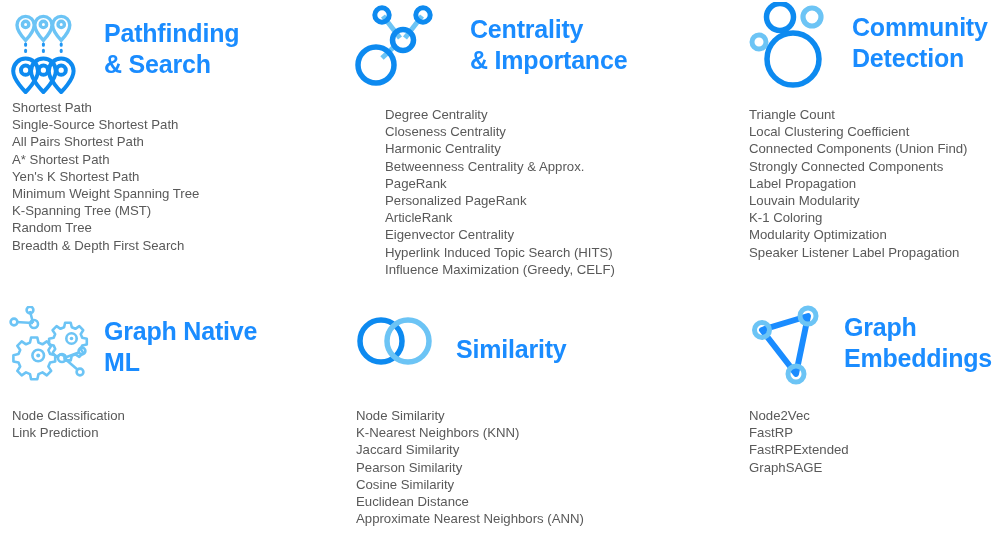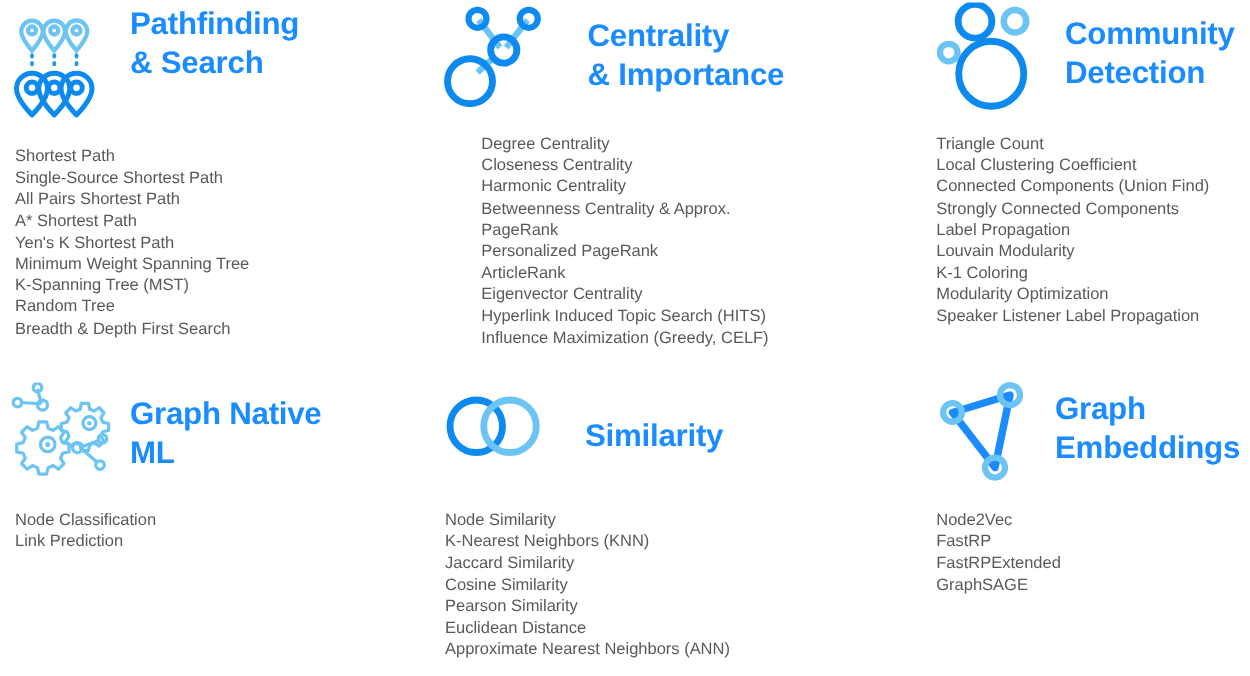--- a/index.html
+++ b/index.html
@@ -59,41 +59,41 @@
     font-size: 13.2px;
     line-height: 17.2px;
     color: #595959;
   }
   .algo-list li {
     white-space: nowrap;
   }
 
   
   .c1 .head { position: absolute; left: 4px; top: 4px; }
-  .c1 .title { margin-left: 8px; }
-  .c1 .algo-list { position: absolute; left: 12px; top: 116px; }
+  .c1 .title { margin-left: 8px; margin-top: 14px; }
+  .c1 .algo-list { position: absolute; left: 12px; top: 99px; }
 
   
   .c2 .head { position: absolute; left: 12px; top: 2px; gap: 16px; }
   .c2 .title { margin-left: 10px; margin-top: 12px; }
   .c2 .algo-list { position: absolute; left: 16px; top: 106px; margin-left: 29px; }
 
   
   .c3 .head { position: absolute; left: 68px; top: 2px; }
   .c3 .title { margin-left: 8px; margin-top: 10px; }
   .c3 .algo-list { position: absolute; left: 69px; top: 106px; }
 
   
   .c4 .head { position: absolute; left: 6px; top: 6px; }
   .c4 .title { margin-left: 12px; margin-top: 10px; }
   .c4 .algo-list { position: absolute; left: 12px; top: 107px; }
 
   
   .c5 .head { position: absolute; left: 12px; top: 14px; }
-  .c5 .title { margin-left: 28px; margin-top: 20px; }
+  .c5 .title { margin-left: 16px; margin-top: 20px; }
   .c5 .algo-list { position: absolute; left: 16px; top: 107px; }
 
   
   .c6 .head { position: absolute; left: 66px; top: 4px; }
   .c6 .title { margin-left: 6px; margin-top: 8px; }
   .c6 .algo-list { position: absolute; left: 69px; top: 107px; }
 </style>
 </head>
 <body>
 
@@ -262,22 +262,22 @@
               <circle cx="56" cy="27" r="21" stroke="#6cc4f5" stroke-width="5.5"></circle>
             </g>
           </svg>
         </span>
         <h2 class="title" style="color:#1a8cff">Similarity</h2>
       </div>
       <ul class="algo-list">
         <li>Node Similarity</li>
         <li>K-Nearest Neighbors (KNN)</li>
         <li>Jaccard Similarity</li>
+        <li>Pearson Similarity</li>
         <li>Cosine Similarity</li>
-        <li>Pearson Similarity</li>
         <li>Euclidean Distance</li>
         <li>Approximate Nearest Neighbors (ANN)</li>
       </ul>
     </div>
   </div>
 
   <div class="cell c6">
     <div class="cell-inner">
       <div class="head">
         <span class="icon-wrap">

